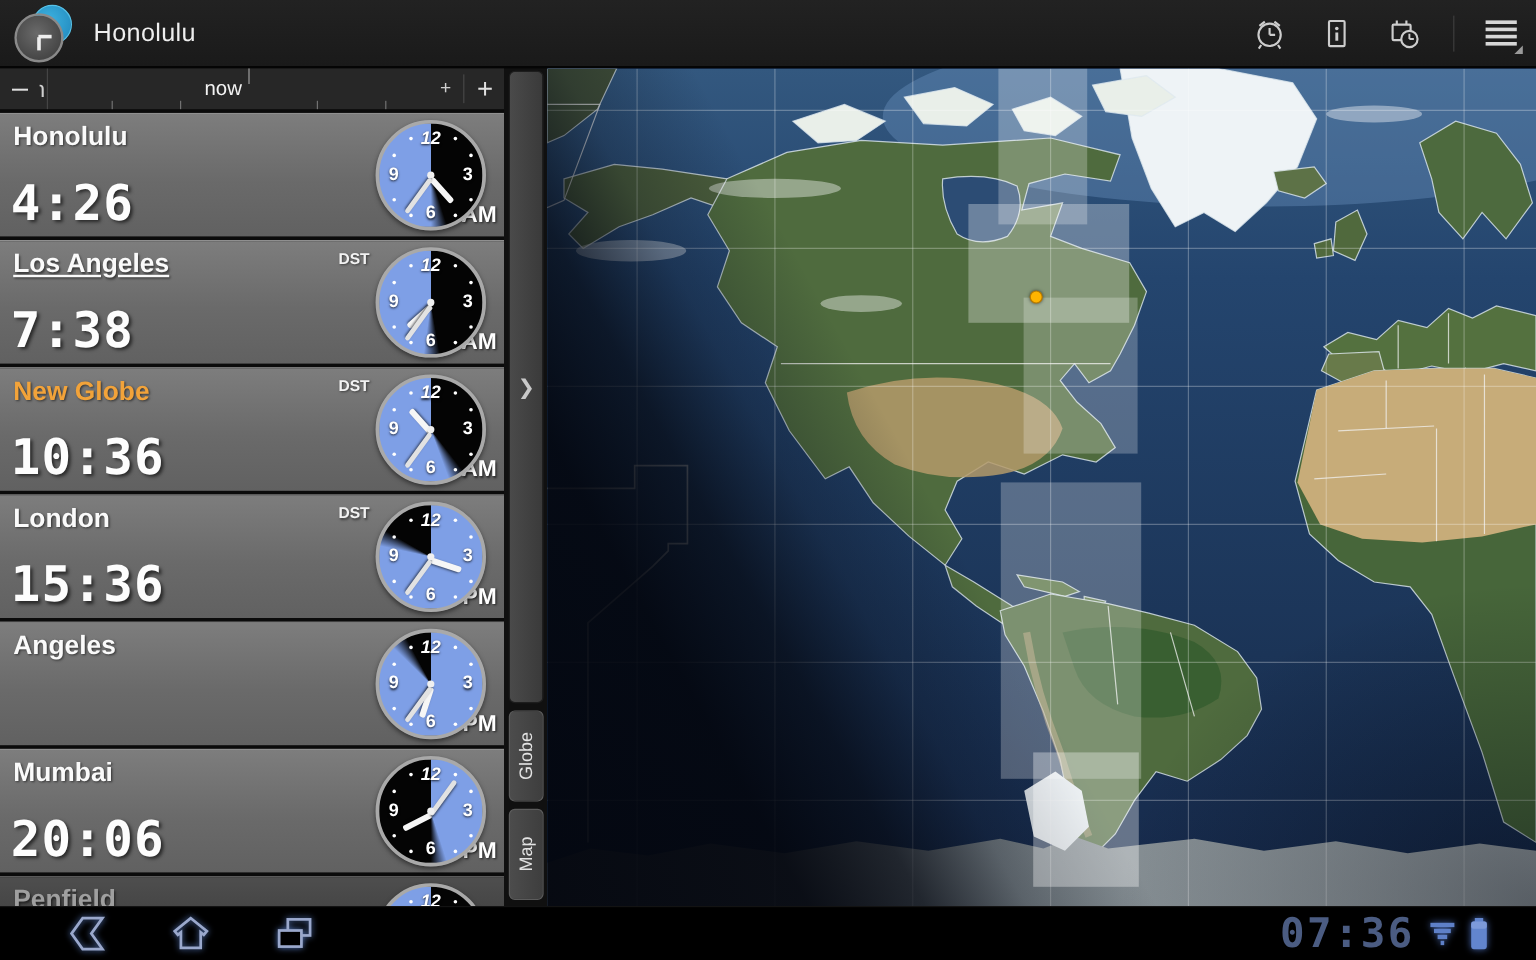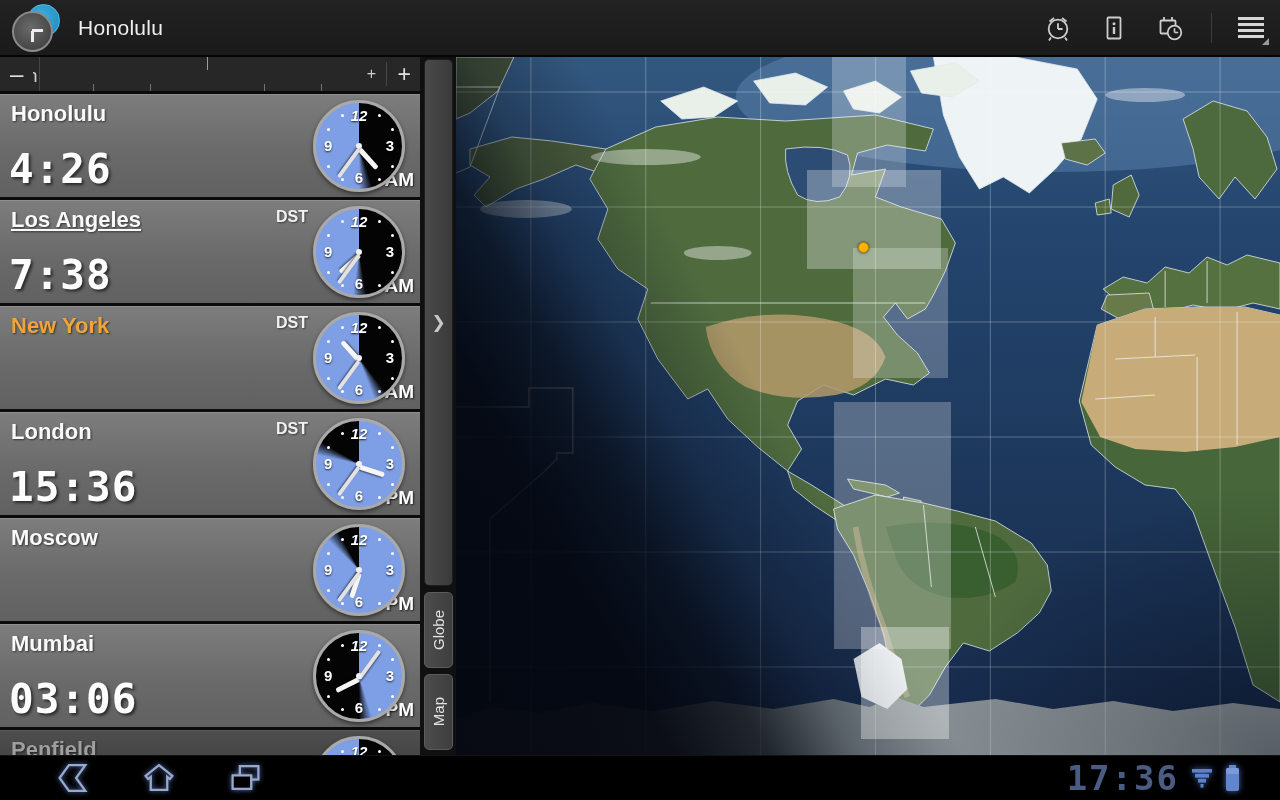--- a/index.html
+++ b/index.html
@@ -53,21 +53,21 @@
   .city-list { flex:1; overflow:hidden; background:#0b0b0b; }
   .city-row { position:relative; height:103px; margin-bottom:3px;
     background:linear-gradient(#7d7d7d,#6a6a6a 55%,#616161);
     border-top:1px solid #8f8f8f; }
   .city-row.dimmed { background:linear-gradient(#4e4e4e,#2c2c2c); border-top:1px solid #5a5a5a; }
   .city-name { position:absolute; left:11px; top:6px; font-size:22px; font-weight:bold;
     color:#fafafa; text-shadow:1px 1px 2px rgba(0,0,0,.55); }
   .city-time { position:absolute; left:9px; bottom:4px; font-family:"DejaVu Sans Mono", monospace;
     font-weight:bold; font-size:41px; color:#fdfdfd; letter-spacing:1px;
     text-shadow:2px 2px 3px rgba(0,0,0,.6); }
-  .city-dst { position:absolute; right:112px; top:7px; font-size:16px; font-weight:bold;
+  .city-dst { position:absolute; right:112px; top:7px; font-size:13px; font-weight:bold;
     color:#f2f2f2; text-shadow:1px 1px 2px rgba(0,0,0,.5); }
   .city-meridiem { position:absolute; right:6px; bottom:6px; font-size:19px; font-weight:bold;
     color:#fff; text-shadow:1px 1px 2px rgba(0,0,0,.7); }
   .clock { position:absolute; right:15px; top:5px; width:92px; height:92px; border-radius:50%;
     border:3px solid #a9a9a9; box-shadow:0 2px 4px rgba(0,0,0,.5); }
   .clock .dot { position:absolute; width:3px; height:3px; border-radius:50%; background:#fff; }
   .clock .num { position:absolute; font-size:15px; font-weight:bold; color:#fff;
     text-shadow:0 1px 2px rgba(0,0,0,.8); }
   .clock .n12 { left:50%; transform:translateX(-50%); top:4px;font-style:italic; }
   .clock .n3  { right:8px; top:50%; transform:translateY(-55%); }
@@ -160,20 +160,21 @@
   </div>
 </div>
 
 <div class="main">
 
   <div class="left-panel">
     <div class="timeline">
       <div class="tl-line"></div>
       <div class="tl-btn tl-minus">–</div>
       <div class="tl-partial"><span>h</span></div>
+      <div class="tl-now">now</div>
       <div class="tl-tick-c"></div>
       <div class="tl-tick" style="left:93px"></div>
       <div class="tl-tick" style="left:150px"></div>
       <div class="tl-tick" style="left:264px"></div>
       <div class="tl-tick" style="left:321px"></div>
       <div class="tl-btn tl-plus-small">+</div>
       <div class="tl-btn tl-plus">+</div>
     </div>
     <div class="city-list">
         <div class="city-row">
@@ -215,22 +216,23 @@
             <span class="num n12">12</span>
             <span class="num n3">3</span>
             <span class="num n6">6</span>
             <span class="num n9">9</span>
             <div class="hand h" style="transform: rotate(228deg);"></div>
             <div class="hand m" style="transform: rotate(216deg);"></div>
             <div class="pin"></div>
           </div>
         </div>
         <div class="city-row">
-          <div class="city-name" style="color: rgb(242, 163, 58);">New York</div>
+          <div class="city-name" style="color: rgb(242, 163, 58);">New Globe</div>
           <div class="city-dst">DST</div>
+          <div class="city-time">10:36</div>
           <div class="city-meridiem">AM</div>
           <div class="clock" style="background: conic-gradient(rgb(4, 4, 4) 0deg, rgb(4, 4, 4) 142deg, rgb(126, 159, 230) 160deg, rgb(126, 159, 230) 360deg);">
             <span class="dot" style="left: 61.5px; top: 10.9571px;"></span>
             <span class="dot" style="left: 75.0429px; top: 24.5px;"></span>
             <span class="dot" style="left: 75.0429px; top: 61.5px;"></span>
             <span class="dot" style="left: 61.5px; top: 75.0429px;"></span>
             <span class="dot" style="left: 24.5px; top: 75.0429px;"></span>
             <span class="dot" style="left: 10.9571px; top: 61.5px;"></span>
             <span class="dot" style="left: 10.9571px; top: 24.5px;"></span>
             <span class="dot" style="left: 24.5px; top: 10.9571px;"></span>
@@ -260,21 +262,21 @@
             <span class="num n12">12</span>
             <span class="num n3">3</span>
             <span class="num n6">6</span>
             <span class="num n9">9</span>
             <div class="hand h" style="transform: rotate(108deg);"></div>
             <div class="hand m" style="transform: rotate(216deg);"></div>
             <div class="pin"></div>
           </div>
         </div>
         <div class="city-row">
-          <div class="city-name" style="color: rgb(250, 250, 250);">Moscow</div>
+          <div class="city-name" style="color: rgb(250, 250, 250);">Angeles</div>
           <div class="city-meridiem">PM</div>
           <div class="clock" style="background: conic-gradient(rgb(126, 159, 230) 0deg, rgb(126, 159, 230) 314deg, rgb(4, 4, 4) 332deg, rgb(4, 4, 4) 360deg);">
             <span class="dot" style="left: 61.5px; top: 10.9571px;"></span>
             <span class="dot" style="left: 75.0429px; top: 24.5px;"></span>
             <span class="dot" style="left: 75.0429px; top: 61.5px;"></span>
             <span class="dot" style="left: 61.5px; top: 75.0429px;"></span>
             <span class="dot" style="left: 24.5px; top: 75.0429px;"></span>
             <span class="dot" style="left: 10.9571px; top: 61.5px;"></span>
             <span class="dot" style="left: 10.9571px; top: 24.5px;"></span>
             <span class="dot" style="left: 24.5px; top: 10.9571px;"></span>
@@ -282,21 +284,21 @@
             <span class="num n3">3</span>
             <span class="num n6">6</span>
             <span class="num n9">9</span>
             <div class="hand h" style="transform: rotate(198deg);"></div>
             <div class="hand m" style="transform: rotate(216deg);"></div>
             <div class="pin"></div>
           </div>
         </div>
         <div class="city-row">
           <div class="city-name" style="color: rgb(250, 250, 250);">Mumbai</div>
-          <div class="city-time">03:06</div>
+          <div class="city-time">20:06</div>
           <div class="city-meridiem">PM</div>
           <div class="clock" style="background: conic-gradient(rgb(126, 159, 230) 0deg, rgb(126, 159, 230) 162deg, rgb(4, 4, 4) 180deg, rgb(4, 4, 4) 360deg);">
             <span class="dot" style="left: 61.5px; top: 10.9571px;"></span>
             <span class="dot" style="left: 75.0429px; top: 24.5px;"></span>
             <span class="dot" style="left: 75.0429px; top: 61.5px;"></span>
             <span class="dot" style="left: 61.5px; top: 75.0429px;"></span>
             <span class="dot" style="left: 24.5px; top: 75.0429px;"></span>
             <span class="dot" style="left: 10.9571px; top: 61.5px;"></span>
             <span class="dot" style="left: 10.9571px; top: 24.5px;"></span>
             <span class="dot" style="left: 24.5px; top: 10.9571px;"></span>
@@ -415,21 +417,21 @@
     </svg>
     <svg width="42" height="34" viewBox="0 0 32 33">
       <path d="M16,4 L3,14.5 L5.5,17.5 L8,15.5 V28 H24 V15.5 L26.5,17.5 L29,14.5 Z" fill="none" stroke="#9aa8cc" stroke-width="2.2"></path>
     </svg>
     <svg width="42" height="34" viewBox="0 0 32 33">
       <rect x="11" y="5" width="18" height="13" fill="none" stroke="#9aa8cc" stroke-width="2.2"></rect>
       <rect x="4" y="14" width="18" height="13" fill="#000" stroke="#9aa8cc" stroke-width="2.2"></rect>
     </svg>
   </div>
   <div class="status">
-    <div class="sys-clock">17:36</div>
+    <div class="sys-clock">07:36</div>
     <svg width="26" height="28" viewBox="0 0 26 28">
       <g fill="#5e80c8">
         <rect x="3" y="5" width="20" height="3.6"></rect>
         <rect x="6" y="10" width="14" height="3.6"></rect>
         <rect x="9" y="15" width="8" height="3.6"></rect>
         <rect x="11.5" y="20" width="3" height="3.6"></rect>
       </g>
     </svg>
     <svg width="15" height="28" viewBox="0 0 15 28">
       <rect x="4" y="1" width="7" height="4" fill="#6285ce"></rect>

